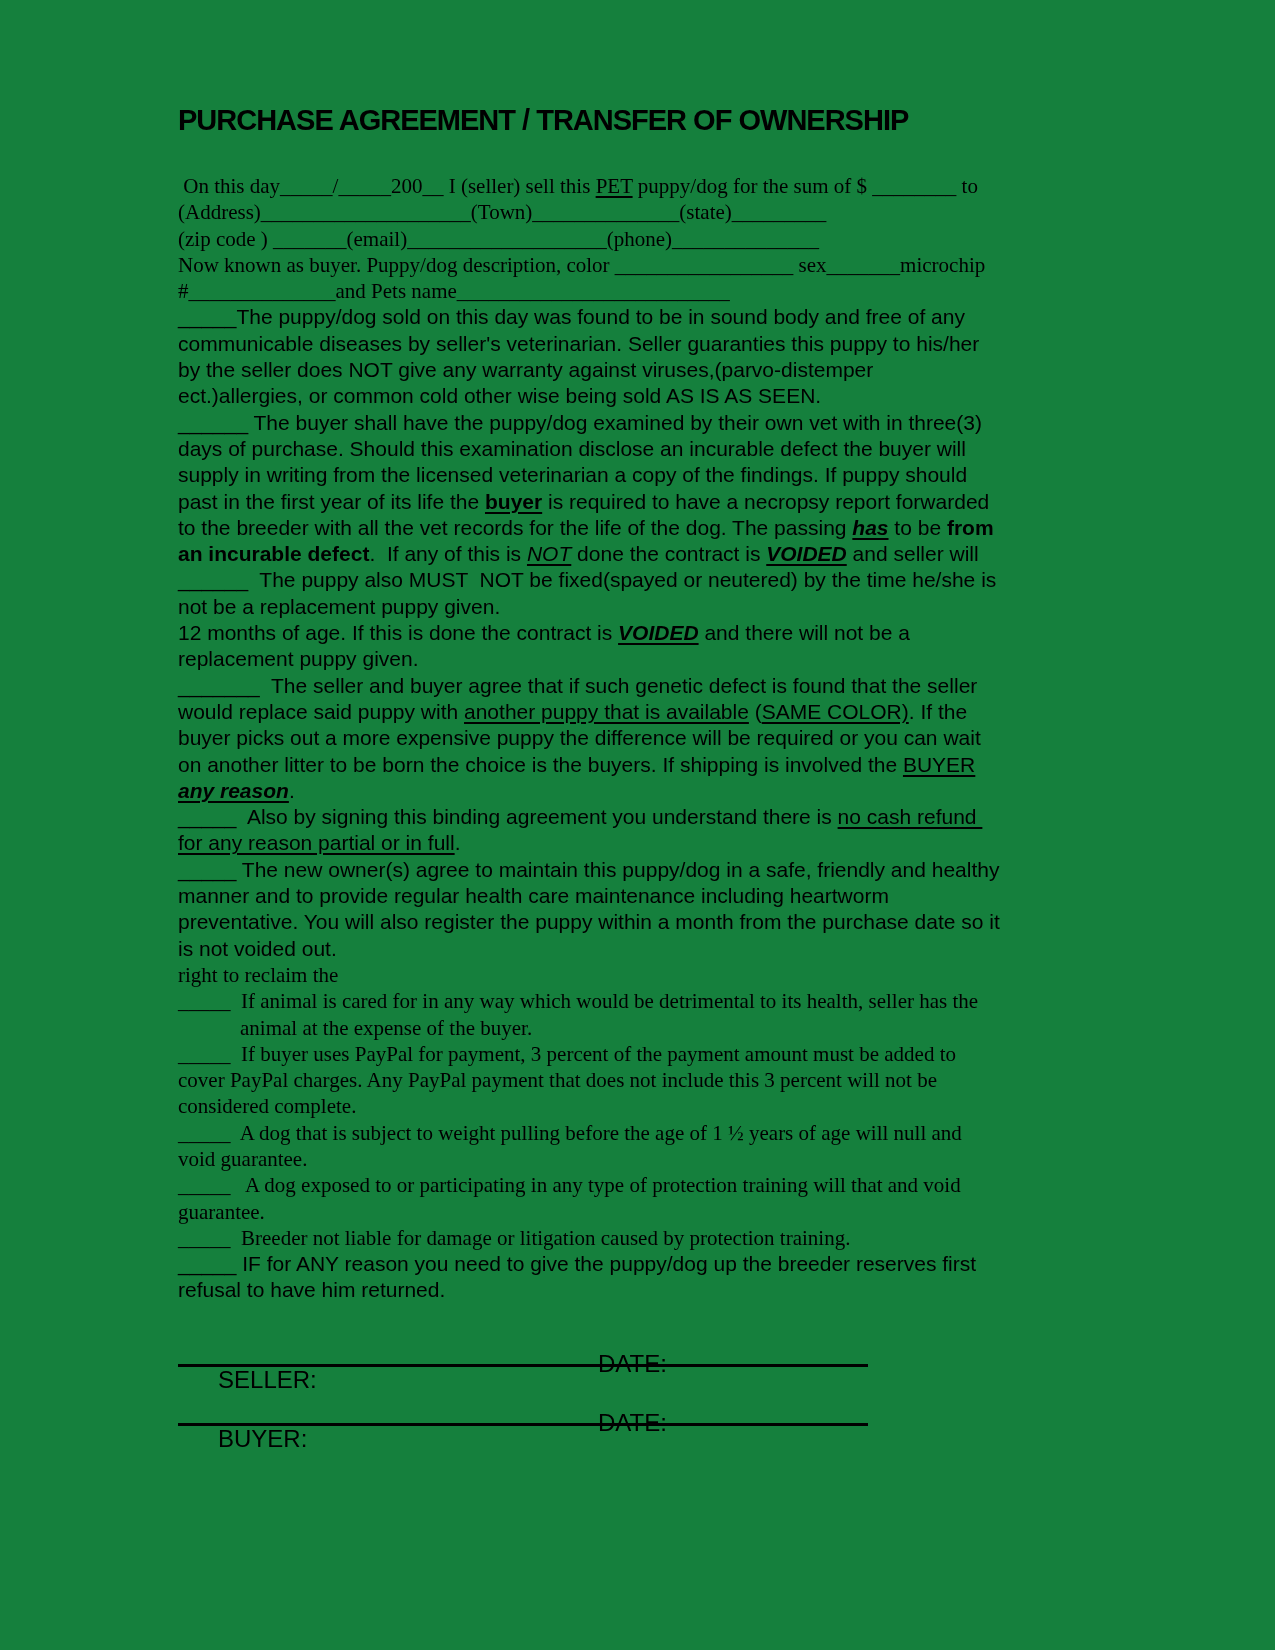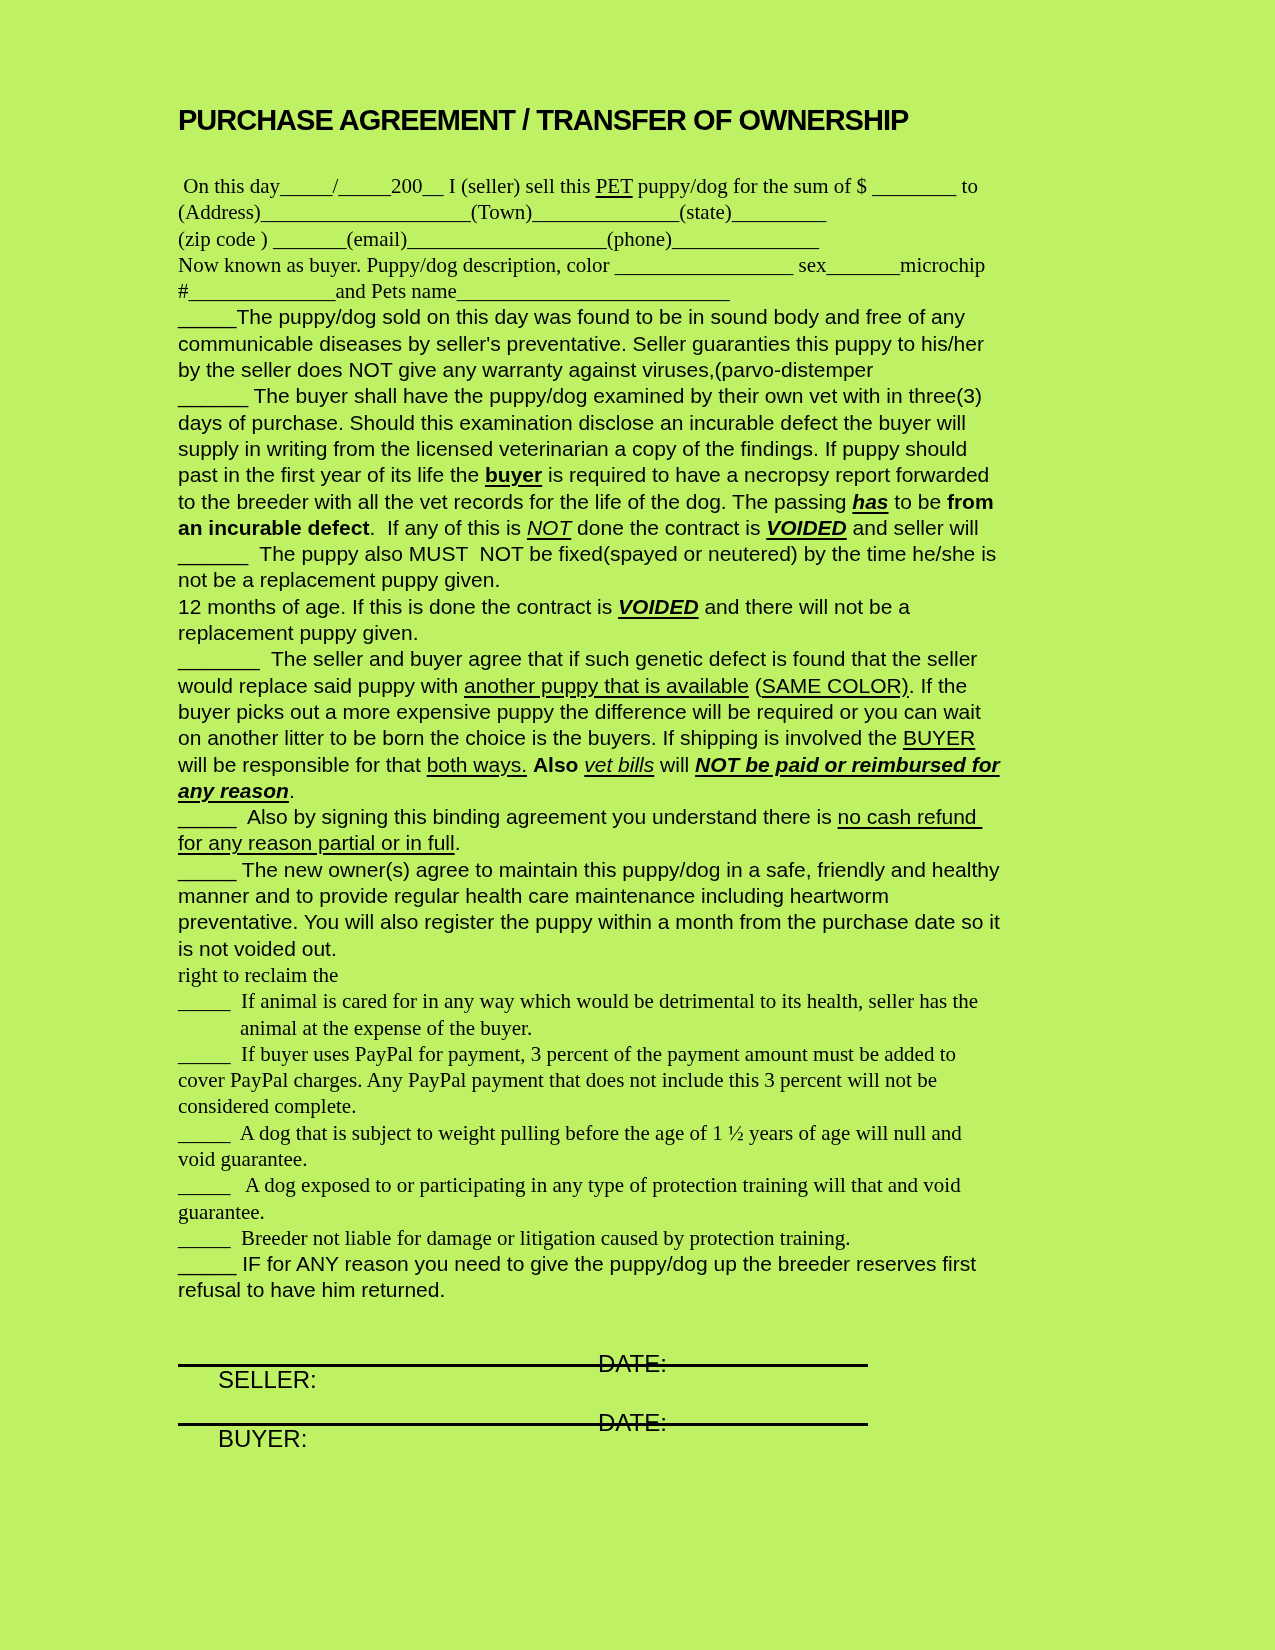--- a/index.html
+++ b/index.html
@@ -1,20 +1,20 @@
 <!DOCTYPE html>
 <html><head>
 <meta charset="utf-8">
 <style>
   html,body{margin:0;padding:0;background:#ffffff;}
   .page{
     position:relative;
     width:1275px;
     height:1650px;
-    background:#bef264;
+    background:#15803d;
     color:#000;
     overflow:hidden;
     box-sizing:border-box;
     padding:104px 60px 0 178px;
   }
   .doc-title{
     font-family:"Liberation Sans", sans-serif;
     font-weight:bold;
     font-size:29px;
     letter-spacing:-1px;
@@ -56,37 +56,37 @@
   <div class="doc-body">
       <div class="block serif">
         <div class="line"><span> On this day_____/_____200__ I (seller) sell this </span><span class="u">PET</span><span> puppy/dog for the sum of $ ________ to</span></div>
         <div class="line"><span>(Address)____________________(Town)______________(state)_________</span></div>
         <div class="line"><span>(zip code ) _______(email)___________________(phone)______________</span></div>
         <div class="line"><span>Now known as buyer. Puppy/dog description, color _________________ sex_______microchip</span></div>
         <div class="line"><span>#______________and Pets name__________________________</span></div>
       </div>
       <div class="block sans">
         <div class="line"><span>_____The puppy/dog sold on this day was found to be in sound body and free of any</span></div>
-        <div class="line"><span>communicable diseases by seller's preventative. Seller guaranties this puppy to his/her</span></div>
+        <div class="line"><span>communicable diseases by seller's veterinarian. Seller guaranties this puppy to his/her</span></div>
         <div class="line"><span>by the seller does NOT give any warranty against viruses,(parvo-distemper</span></div>
+        <div class="line"><span>ect.)allergies, or common cold other wise being sold AS IS AS SEEN.</span></div>
         <div class="line"><span>______ The buyer shall have the puppy/dog examined by their own vet with in three(3)</span></div>
         <div class="line"><span>days of purchase. Should this examination disclose an incurable defect the buyer will</span></div>
         <div class="line"><span>supply in writing from the licensed veterinarian a copy of the findings. If puppy should</span></div>
         <div class="line"><span>past in the first year of its life the </span><span class="b u">buyer</span><span> is required to have a necropsy report forwarded</span></div>
         <div class="line"><span>to the breeder with all the vet records for the life of the dog. The passing </span><span class="b i u">has</span><span> to be </span><span class="b">from</span></div>
         <div class="line"><span class="b">an incurable defect</span><span>.  If any of this is </span><span class="i u">NOT</span><span> done the contract is </span><span class="b i u">VOIDED</span><span> and seller will</span></div>
         <div class="line"><span>______  The puppy also MUST  NOT be fixed(spayed or neutered) by the time he/she is</span></div>
         <div class="line"><span>not be a replacement puppy given.</span></div>
         <div class="line"><span>12 months of age. If this is done the contract is </span><span class="b i u">VOIDED</span><span> and there will not be a</span></div>
         <div class="line"><span>replacement puppy given.</span></div>
         <div class="line"><span>_______  The seller and buyer agree that if such genetic defect is found that the seller</span></div>
         <div class="line"><span>would replace said puppy with </span><span class="u">another puppy that is available</span><span> (</span><span class="u">SAME COLOR)</span><span>. If the</span></div>
         <div class="line"><span>buyer picks out a more expensive puppy the difference will be required or you can wait</span></div>
         <div class="line"><span>on another litter to be born the choice is the buyers. If shipping is involved the </span><span class="u">BUYER</span></div>
-        <div class="line"><span>will be responsible for that </span><span class="u">both ways.</span><span> </span><span class="b">Also</span><span> </span><span class="i u">vet bills</span><span> will </span><span class="b i u">NOT be paid or reimbursed for</span></div>
         <div class="line"><span class="b i u">any reason</span><span>.</span></div>
         <div class="line"><span>_____  Also by signing this binding agreement you understand there is </span><span class="u">no cash refund </span></div>
         <div class="line"><span class="u">for any reason partial or in full</span><span>.</span></div>
         <div class="line"><span>_____ The new owner(s) agree to maintain this puppy/dog in a safe, friendly and healthy</span></div>
         <div class="line"><span>manner and to provide regular health care maintenance including heartworm</span></div>
         <div class="line"><span>preventative. You will also register the puppy within a month from the purchase date so it</span></div>
         <div class="line"><span>is not voided out.</span></div>
       </div>
       <div class="block serif">
         <div class="line"><span>right to reclaim the</span></div>

